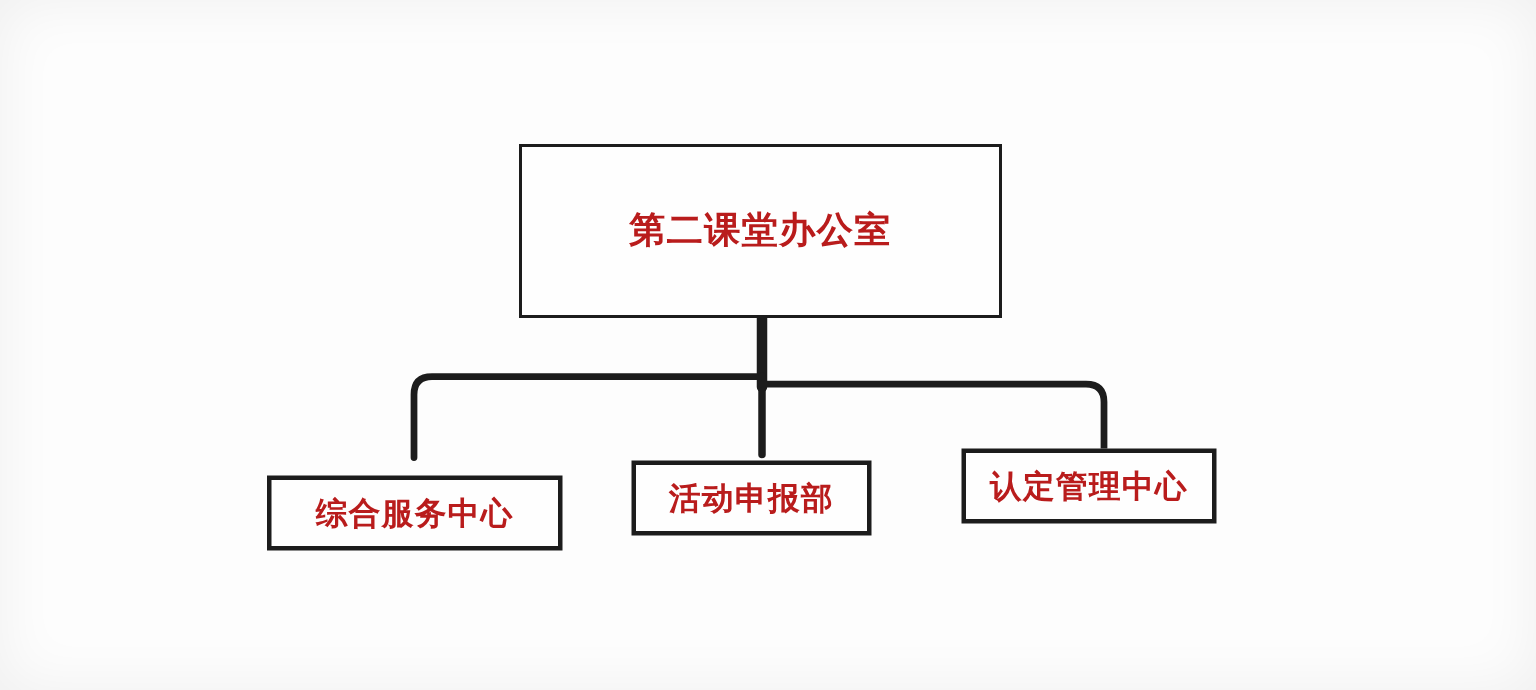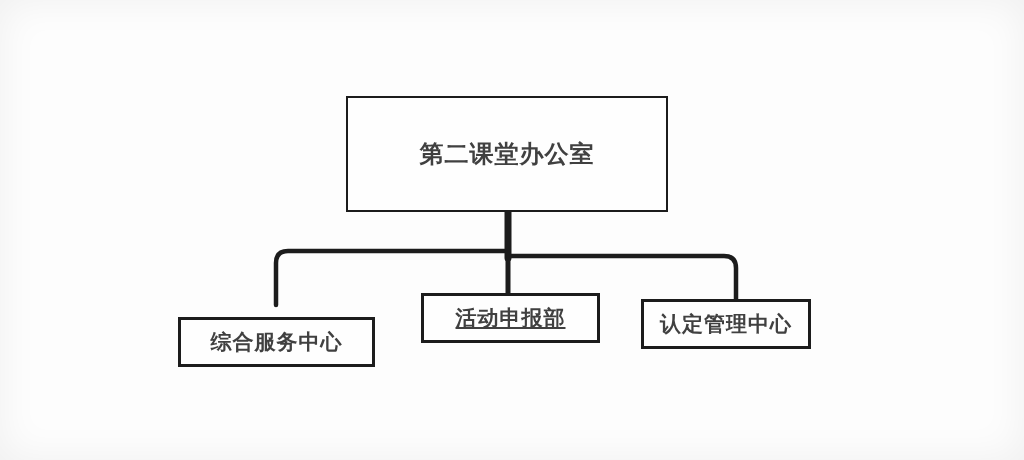--- a/index.html
+++ b/index.html
@@ -26,21 +26,21 @@
   }
   .node {
     position: absolute;
     background: #fefefe;
     border: 2px solid #1c1c1c;
     display: flex;
     flex-direction: column;
     align-items: center;
     justify-content: center;
     text-align: center;
-    color: #404040;
+    color: #b91c1c;
     box-sizing: border-box;
   }
   .node.root {
     left: 346px;
     top: 96px;
     width: 322px;
     height: 116px;
     border-width: 2px;
   }
   .node.root .line {
@@ -52,21 +52,21 @@
   .node.child {
     border-width: 3px;
     height: 50px;
   }
   .node.child .line {
     font-size: 21px;
     font-weight: 700;
     letter-spacing: 1px;
   }
   .child-1 { left: 178px; top: 305px; width: 197px; margin-top: 12px; }
-  .child-2 { left: 421px; top: 293px; width: 179px; text-decoration: underline; }
+  .child-2 { left: 421px; top: 307px; width: 160px; }
   .child-3 { left: 641px; top: 299px; width: 170px; }
   svg.connectors {
     position: absolute;
     left: 0;
     top: 0;
     width: 1024px;
     height: 460px;
   }
 </style>
 </head>

